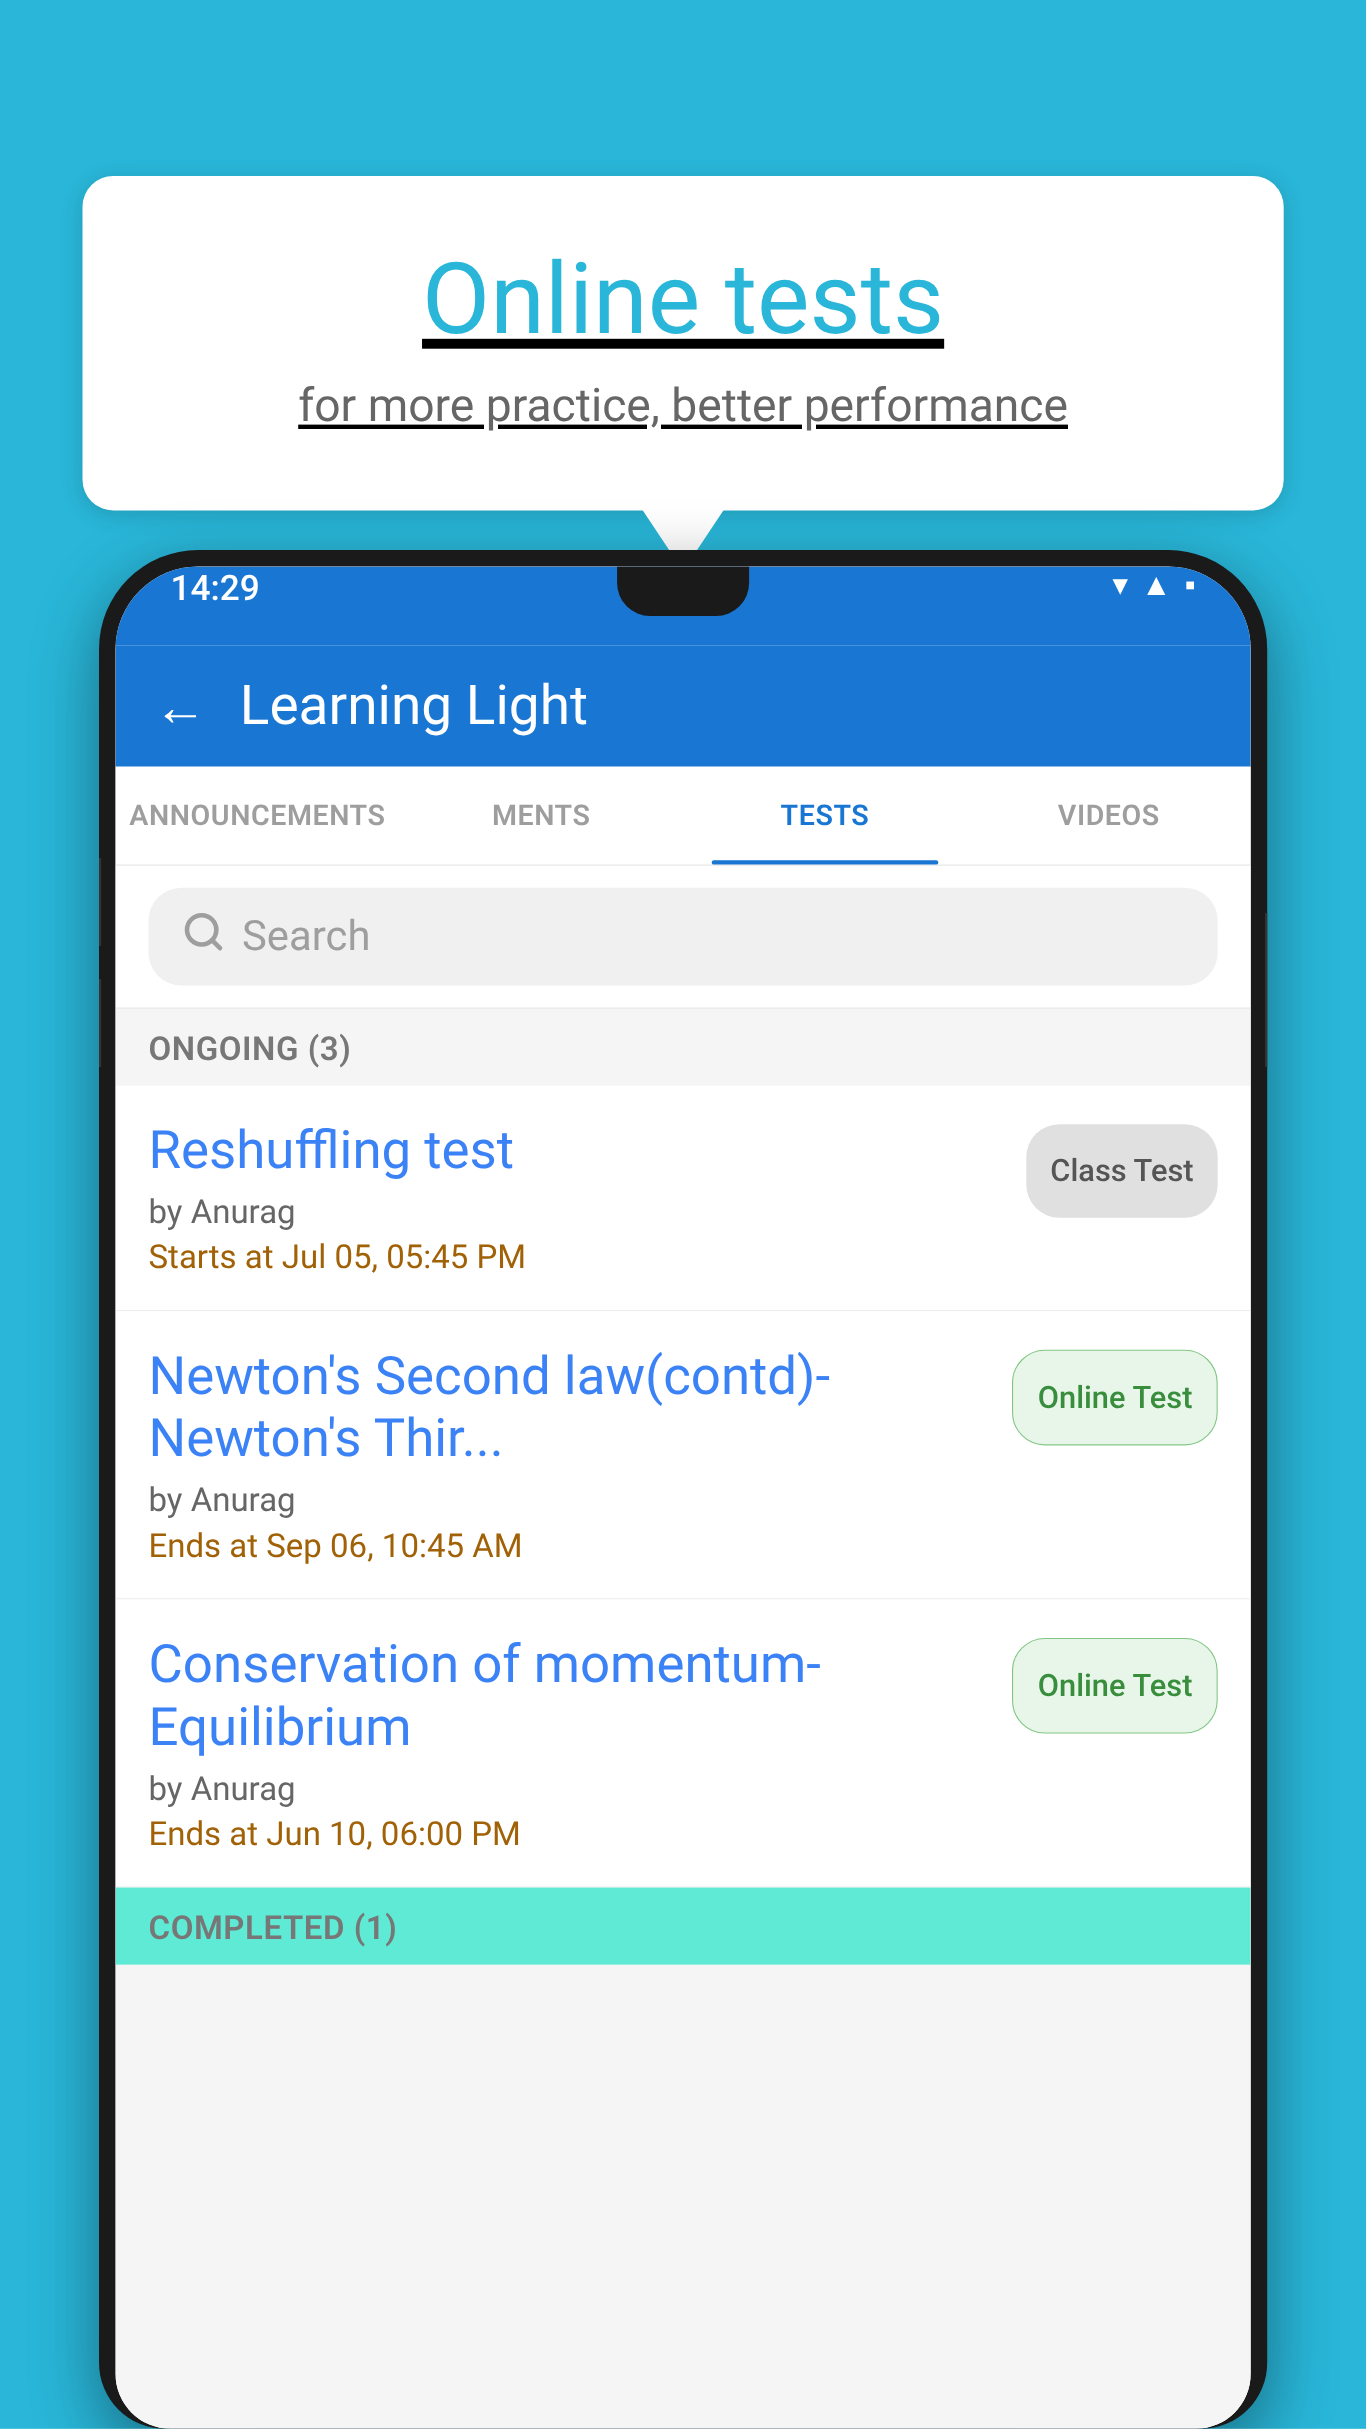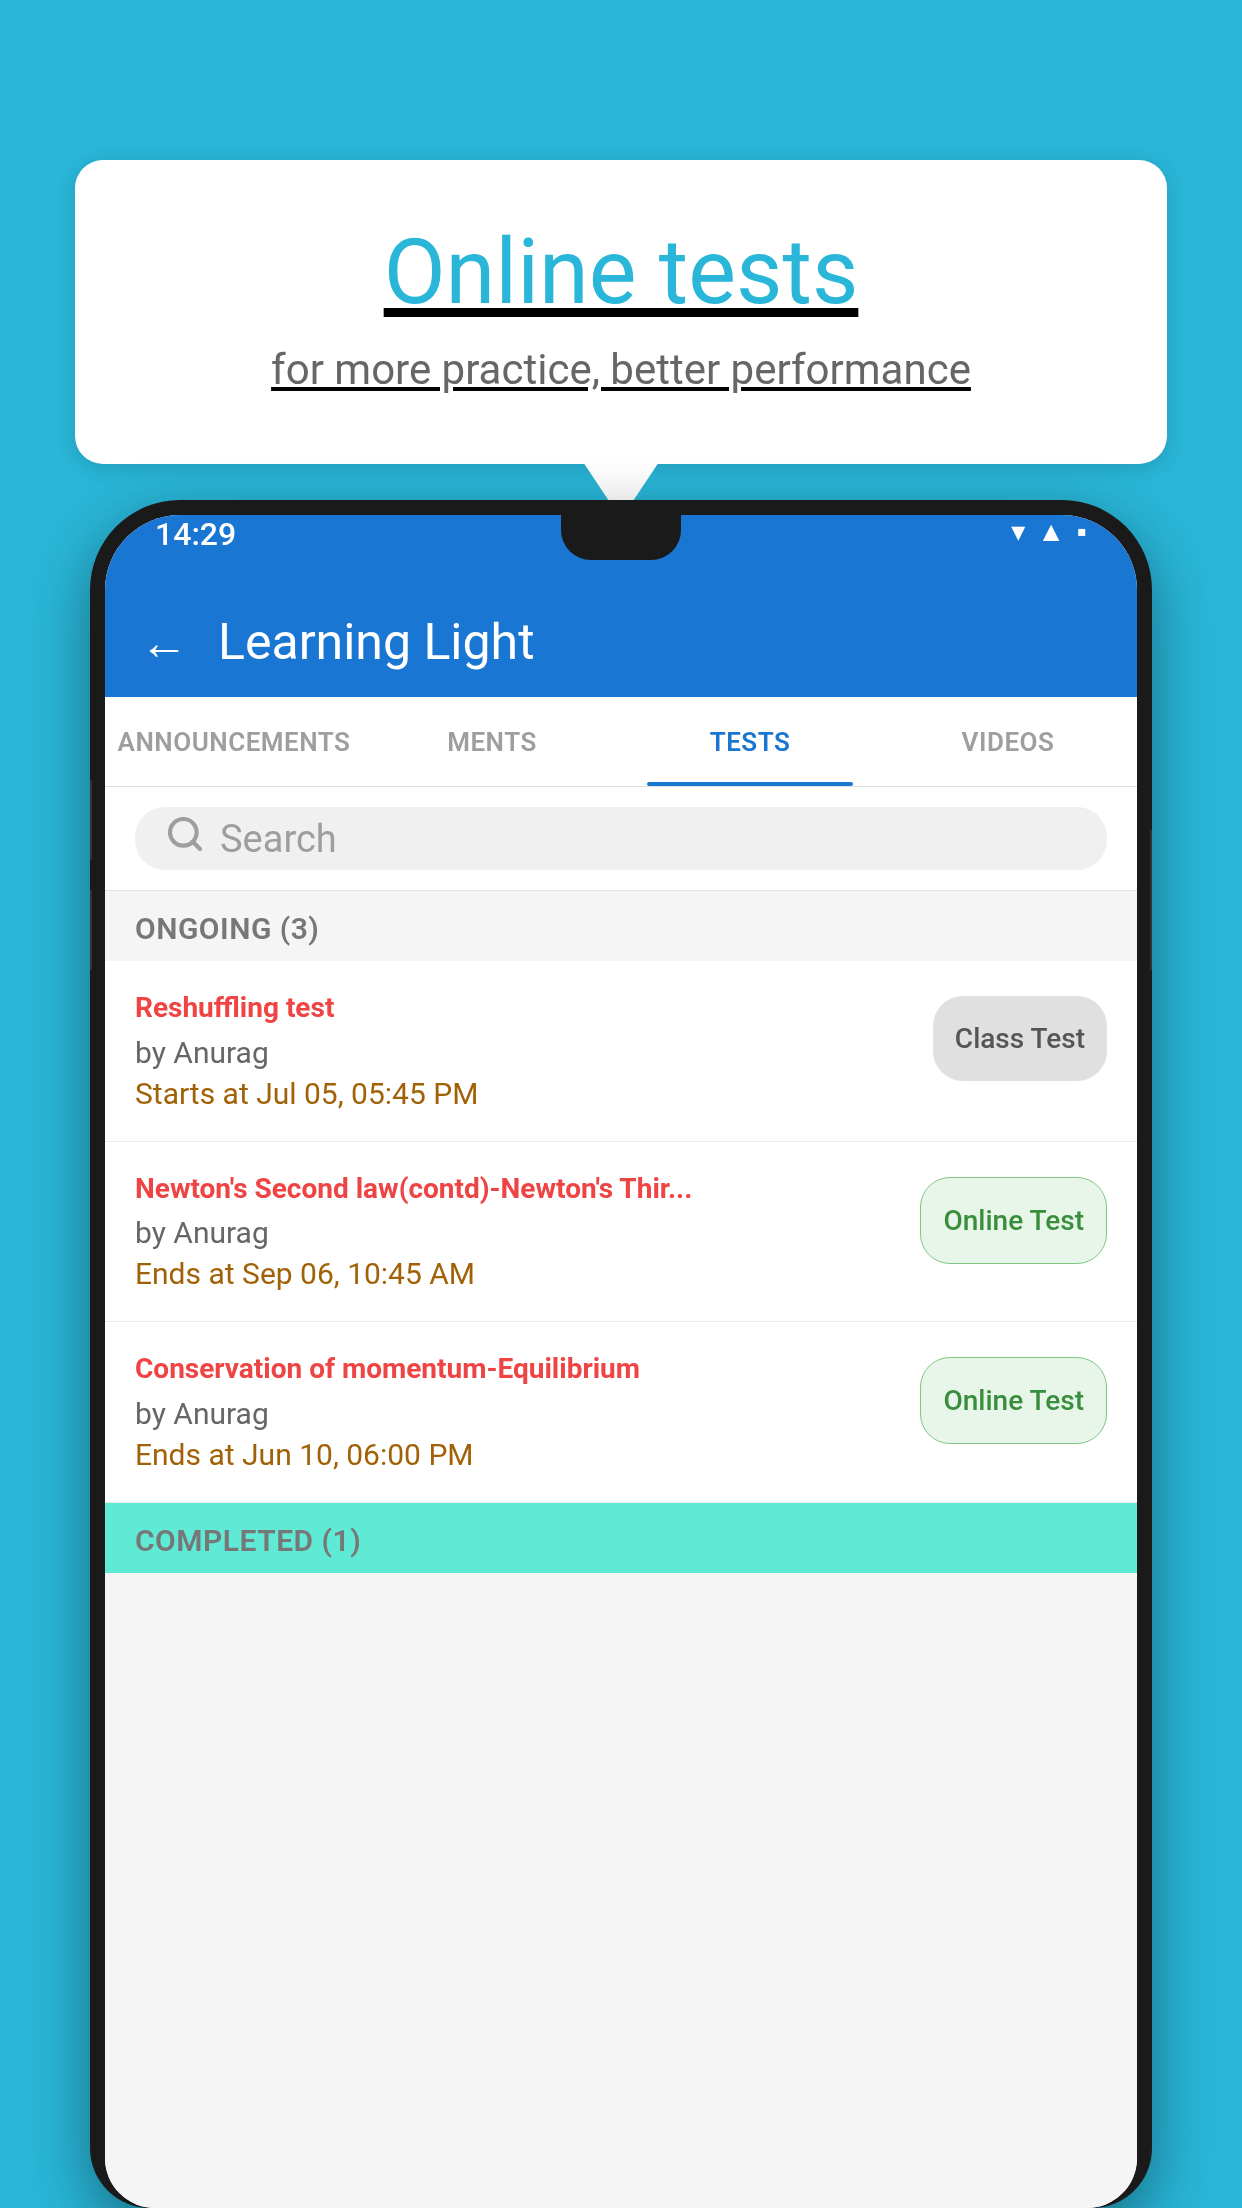--- a/index.html
+++ b/index.html
@@ -183,21 +183,21 @@
     
     .search-container {
       background: white;
       padding: 20px 30px;
       border-bottom: 1px solid #e0e0e0;
     }
 
     .search-bar {
       background: #f0f0f0;
       border-radius: 30px;
-      height: 63px;
+      height: 89px;
       display: flex;
       align-items: center;
       padding: 0 30px;
       gap: 15px;
     }
 
     .search-icon-svg {
       color: #9e9e9e;
       font-size: 40px;
     }
@@ -229,23 +229,23 @@
       align-items: flex-start;
       justify-content: space-between;
     }
 
     .test-item-content {
       flex: 1;
       margin-right: 20px;
     }
 
     .test-item-title {
-      font-size: 28px;
-      font-weight: 700;
-      color: #ef4444;
+      font-size: 48px;
+      font-weight: 400;
+      color: #3b82f6;
       margin-bottom: 10px;
       line-height: 1.2;
     }
 
     .test-item-author {
       font-size: 30px;
       color: #666;
       margin-bottom: 6px;
     }
 

